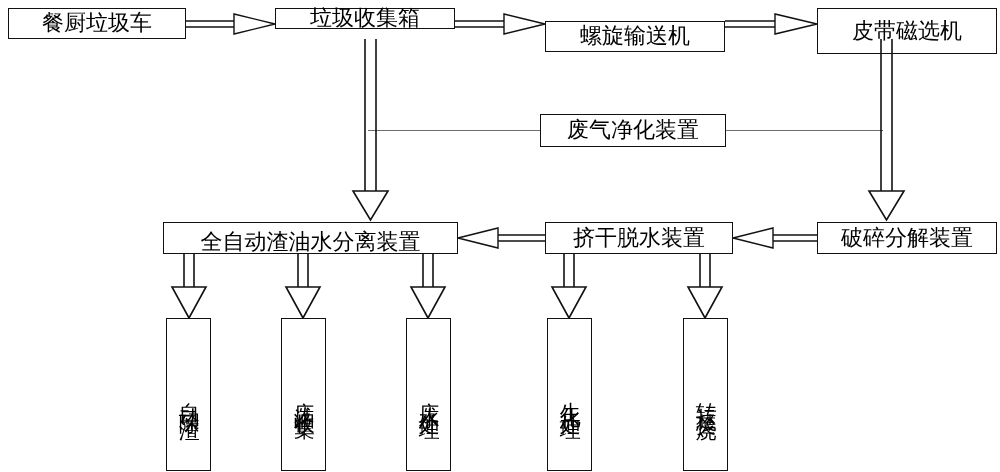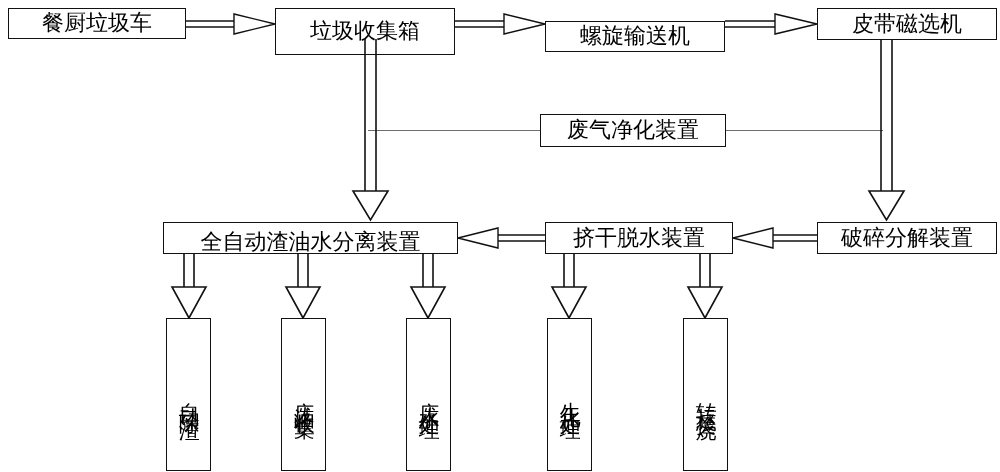--- a/index.html
+++ b/index.html
@@ -55,29 +55,29 @@
 </style>
 </head>
 <body>
 
 <div id="canvas">
 
   <div class="box h" style="left:8px;top:8px;width:178px;height:31px;">
     <span>餐厨垃圾车</span>
   </div>
 
-  <div class="box h" style="left:275px;top:8px;width:180px;height:47px;text-align:right;">
+  <div class="box h" style="left:275px;top:8px;width:180px;height:21px;text-align:right;">
     <span>垃圾收集箱</span>
   </div>
 
   <div class="box h" style="left:545px;top:21px;width:180px;height:31px;">
     <span>螺旋输送机</span>
   </div>
 
-  <div class="box h" style="left:817px;top:8px;width:180px;height:32px;">
+  <div class="box h" style="left:817px;top:8px;width:180px;height:46px;">
     <span>皮带磁选机</span>
   </div>
 
   <div class="conn" style="left:186px;top:13px;">
     <svg width="90" height="22" viewBox="0 0 90 22">
       <line x1="0" y1="8" x2="48" y2="8" stroke="#111" stroke-width="1.4"></line>
       <line x1="0" y1="14" x2="48" y2="14" stroke="#111" stroke-width="1.4"></line>
       <polygon points="48,1 48,21 89,11" fill="#ffffff" stroke="#111" stroke-width="1.4"></polygon>
     </svg>
   </div>

